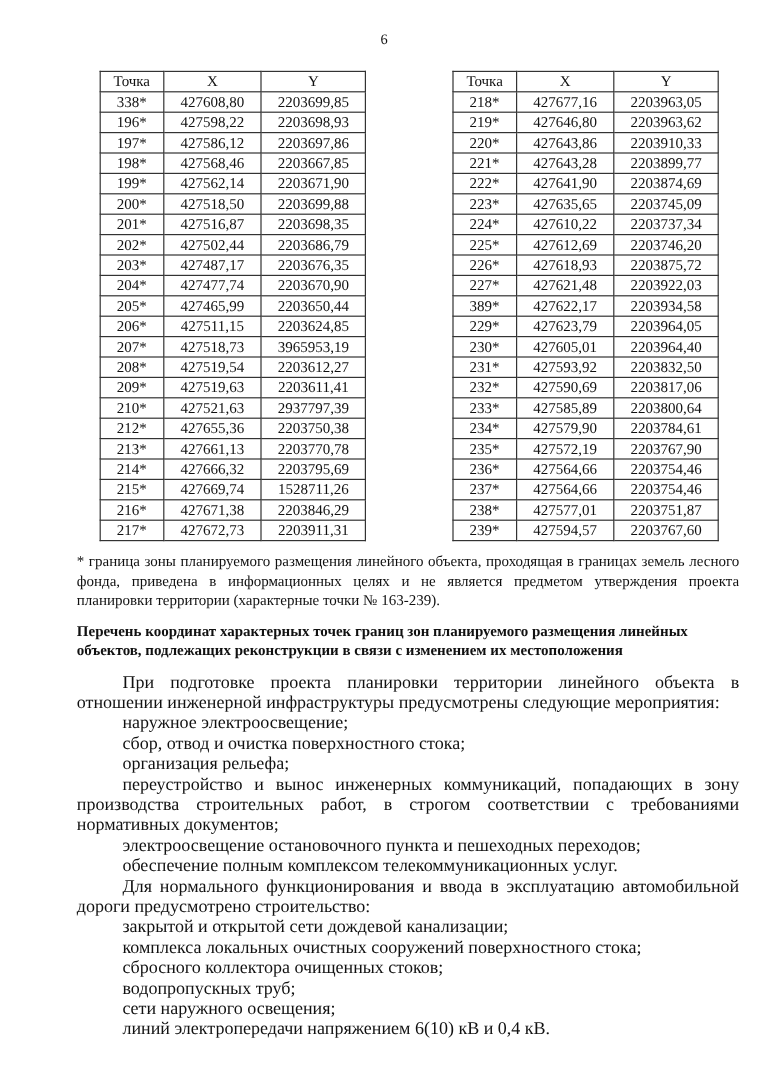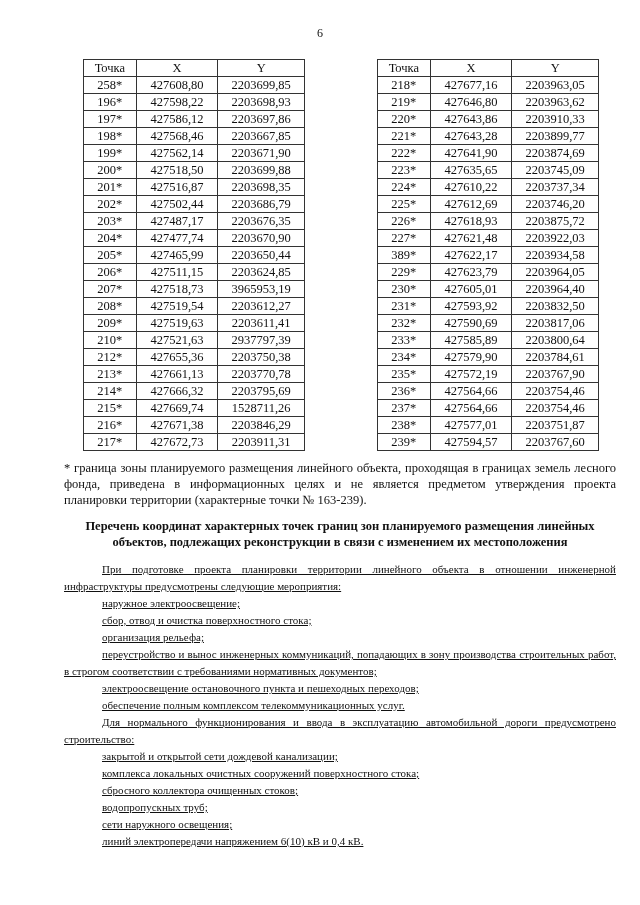--- a/index.html
+++ b/index.html
@@ -25,25 +25,25 @@
   col.c1 { width: 53px; }
   col.c2 { width: 82px; }
   col.c3 { width: 87px; }
 
   .footnote {
     position: absolute; left: 64px; top: 460px; width: 552px;
     font-size: 12.5px; line-height: 16px; text-align: justify;
   }
   .heading {
     position: absolute; left: 64px; top: 518px; width: 552px;
-    font-size: 12.5px; line-height: 16px; font-weight: bold; text-align: center;
+    font-size: 12.5px; line-height: 16px; font-weight: bold; 
   }
   .body-text {
     position: absolute; left: 64px; top: 561px; width: 552px;
-    font-size: 11px; line-height: 17px; text-decoration: underline;
+    font-size: 15px; line-height: 17px;
   }
   .body-text p { margin: 0; text-align: justify; }
   .body-text p.indent { text-indent: 38px; }
 </style>
 </head>
 <body>
 
 <div class="page-num">6</div>
 
 <table id="tbl-left" class="coords">
@@ -54,21 +54,21 @@
     </colgroup>
   <thead>
     <tr>
       <th>Точка</th>
       <th>X</th>
       <th>Y</th>
     </tr>
   </thead>
   <tbody>
       <tr>
-        <td>258*</td>
+        <td>338*</td>
         <td>427608,80</td>
         <td>2203699,85</td>
       </tr>
       <tr>
         <td>196*</td>
         <td>427598,22</td>
         <td>2203698,93</td>
       </tr>
       <tr>
         <td>197*</td>

